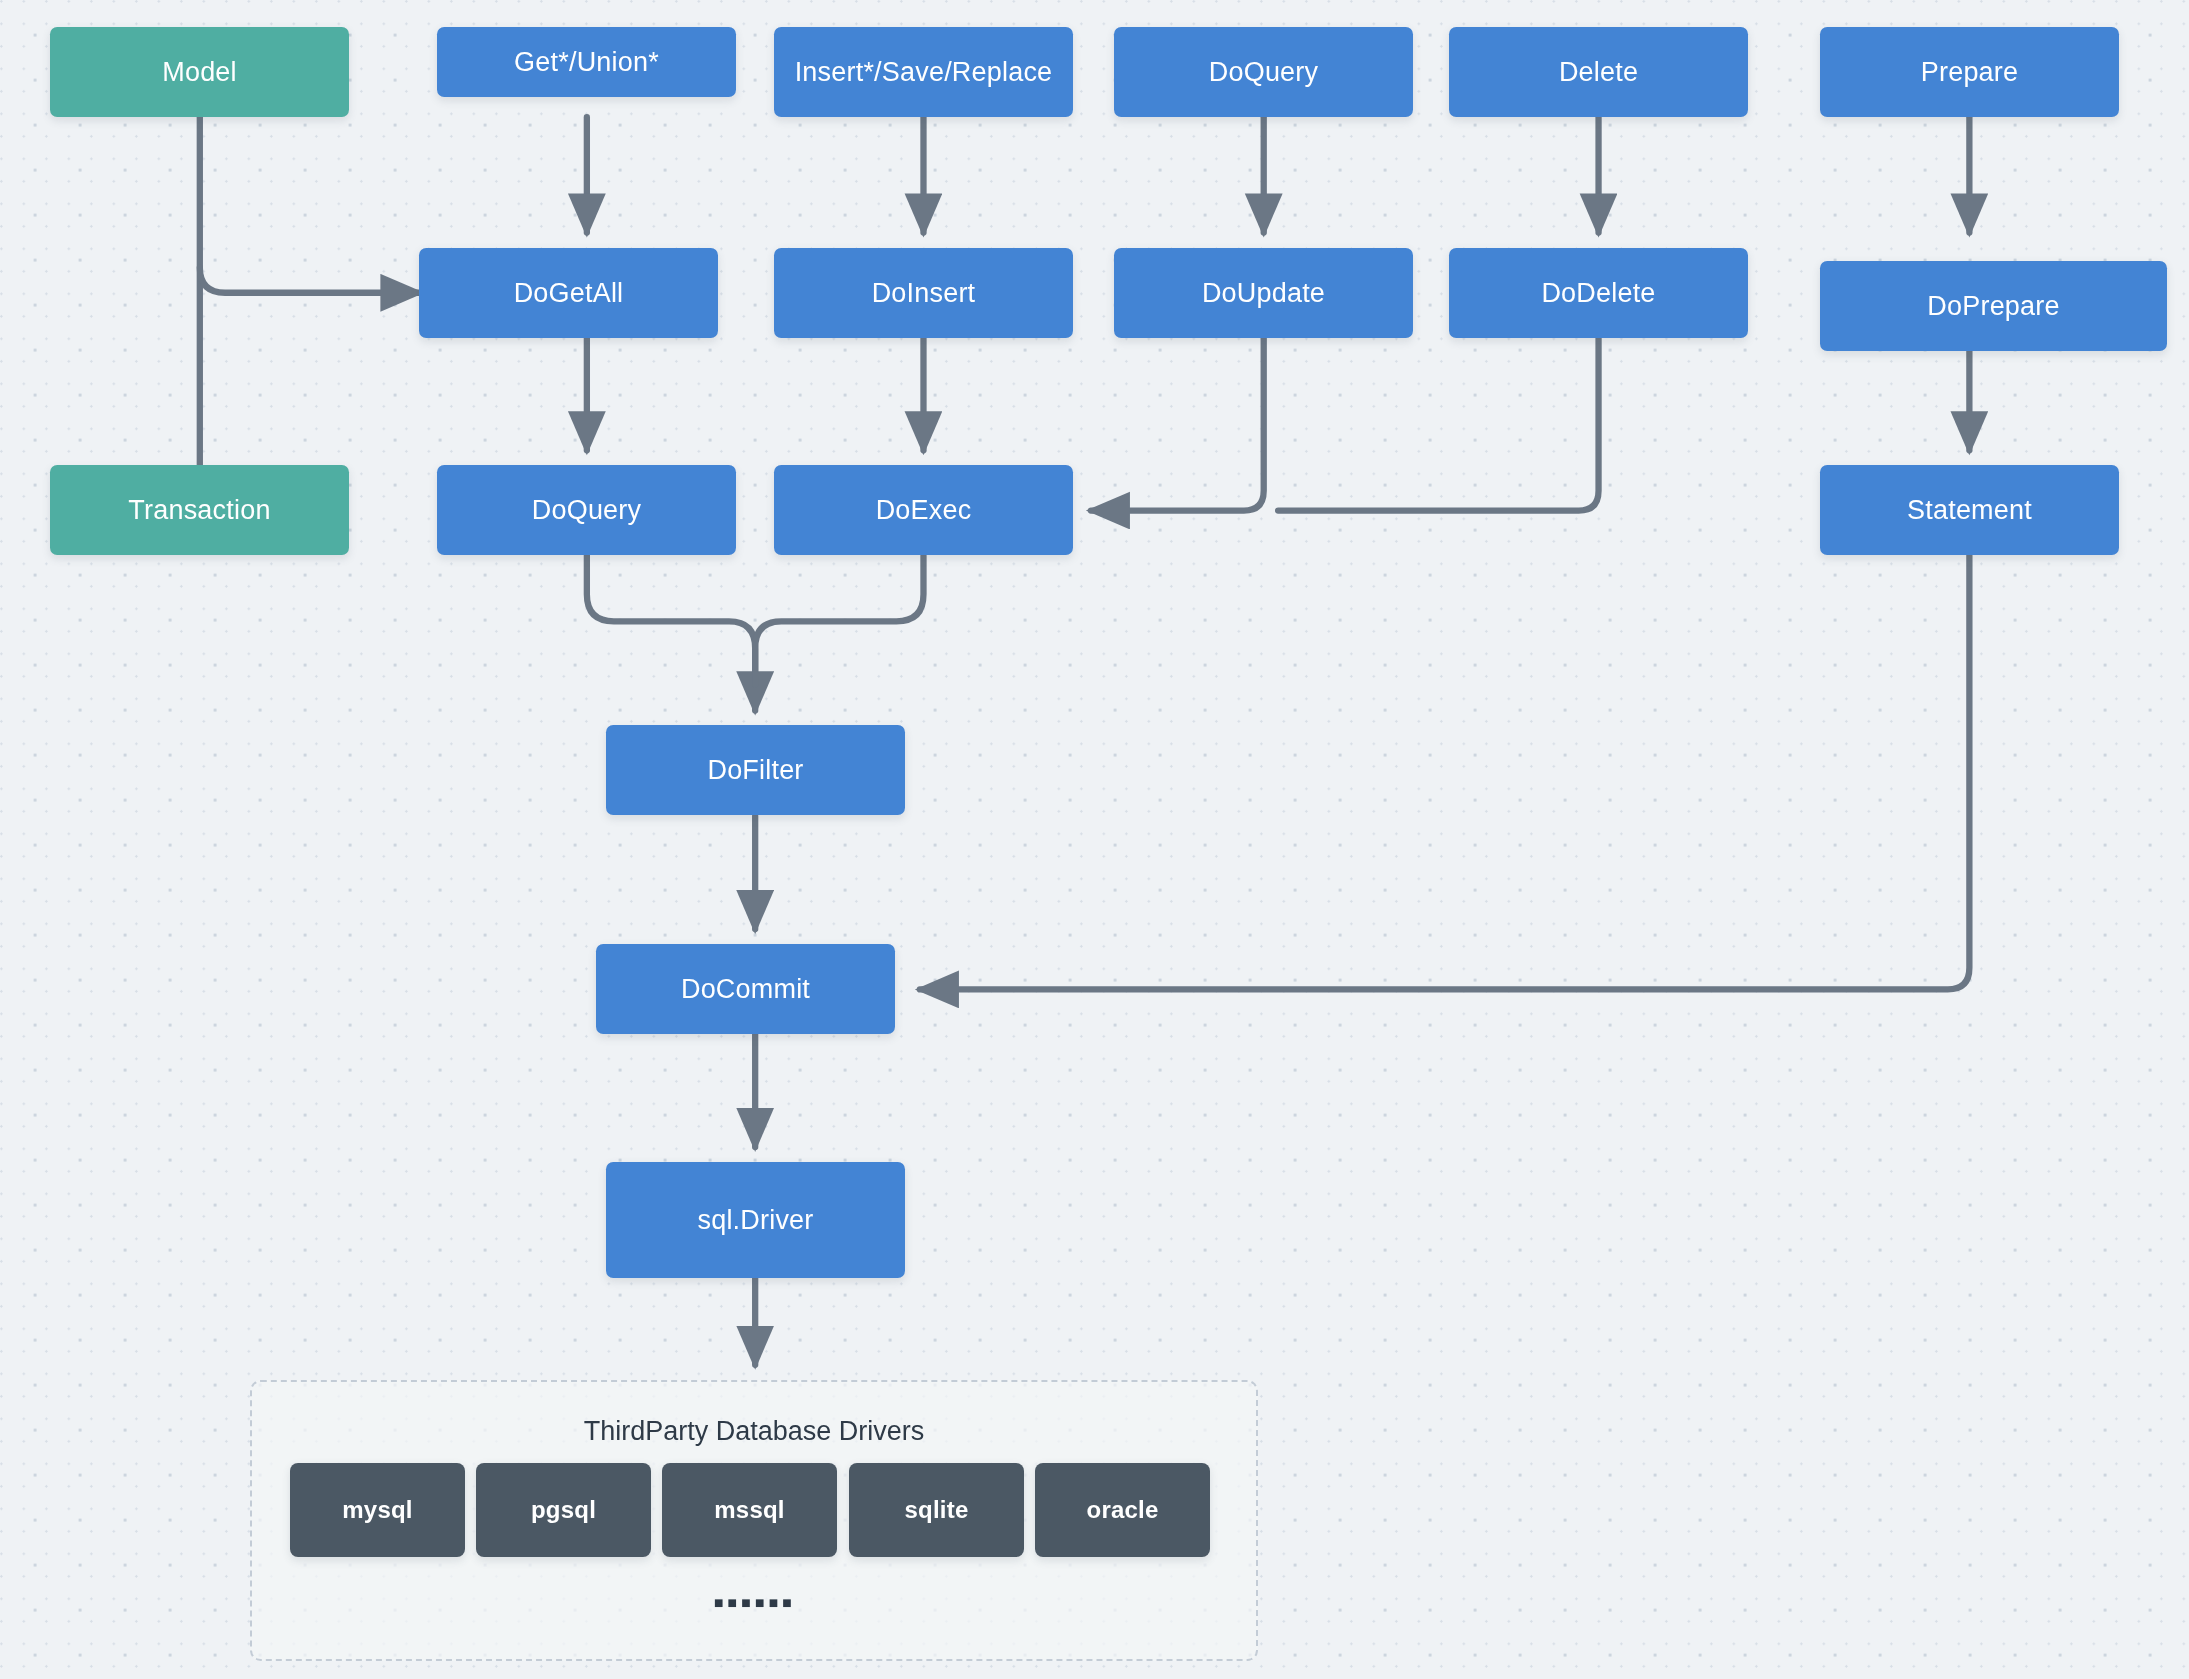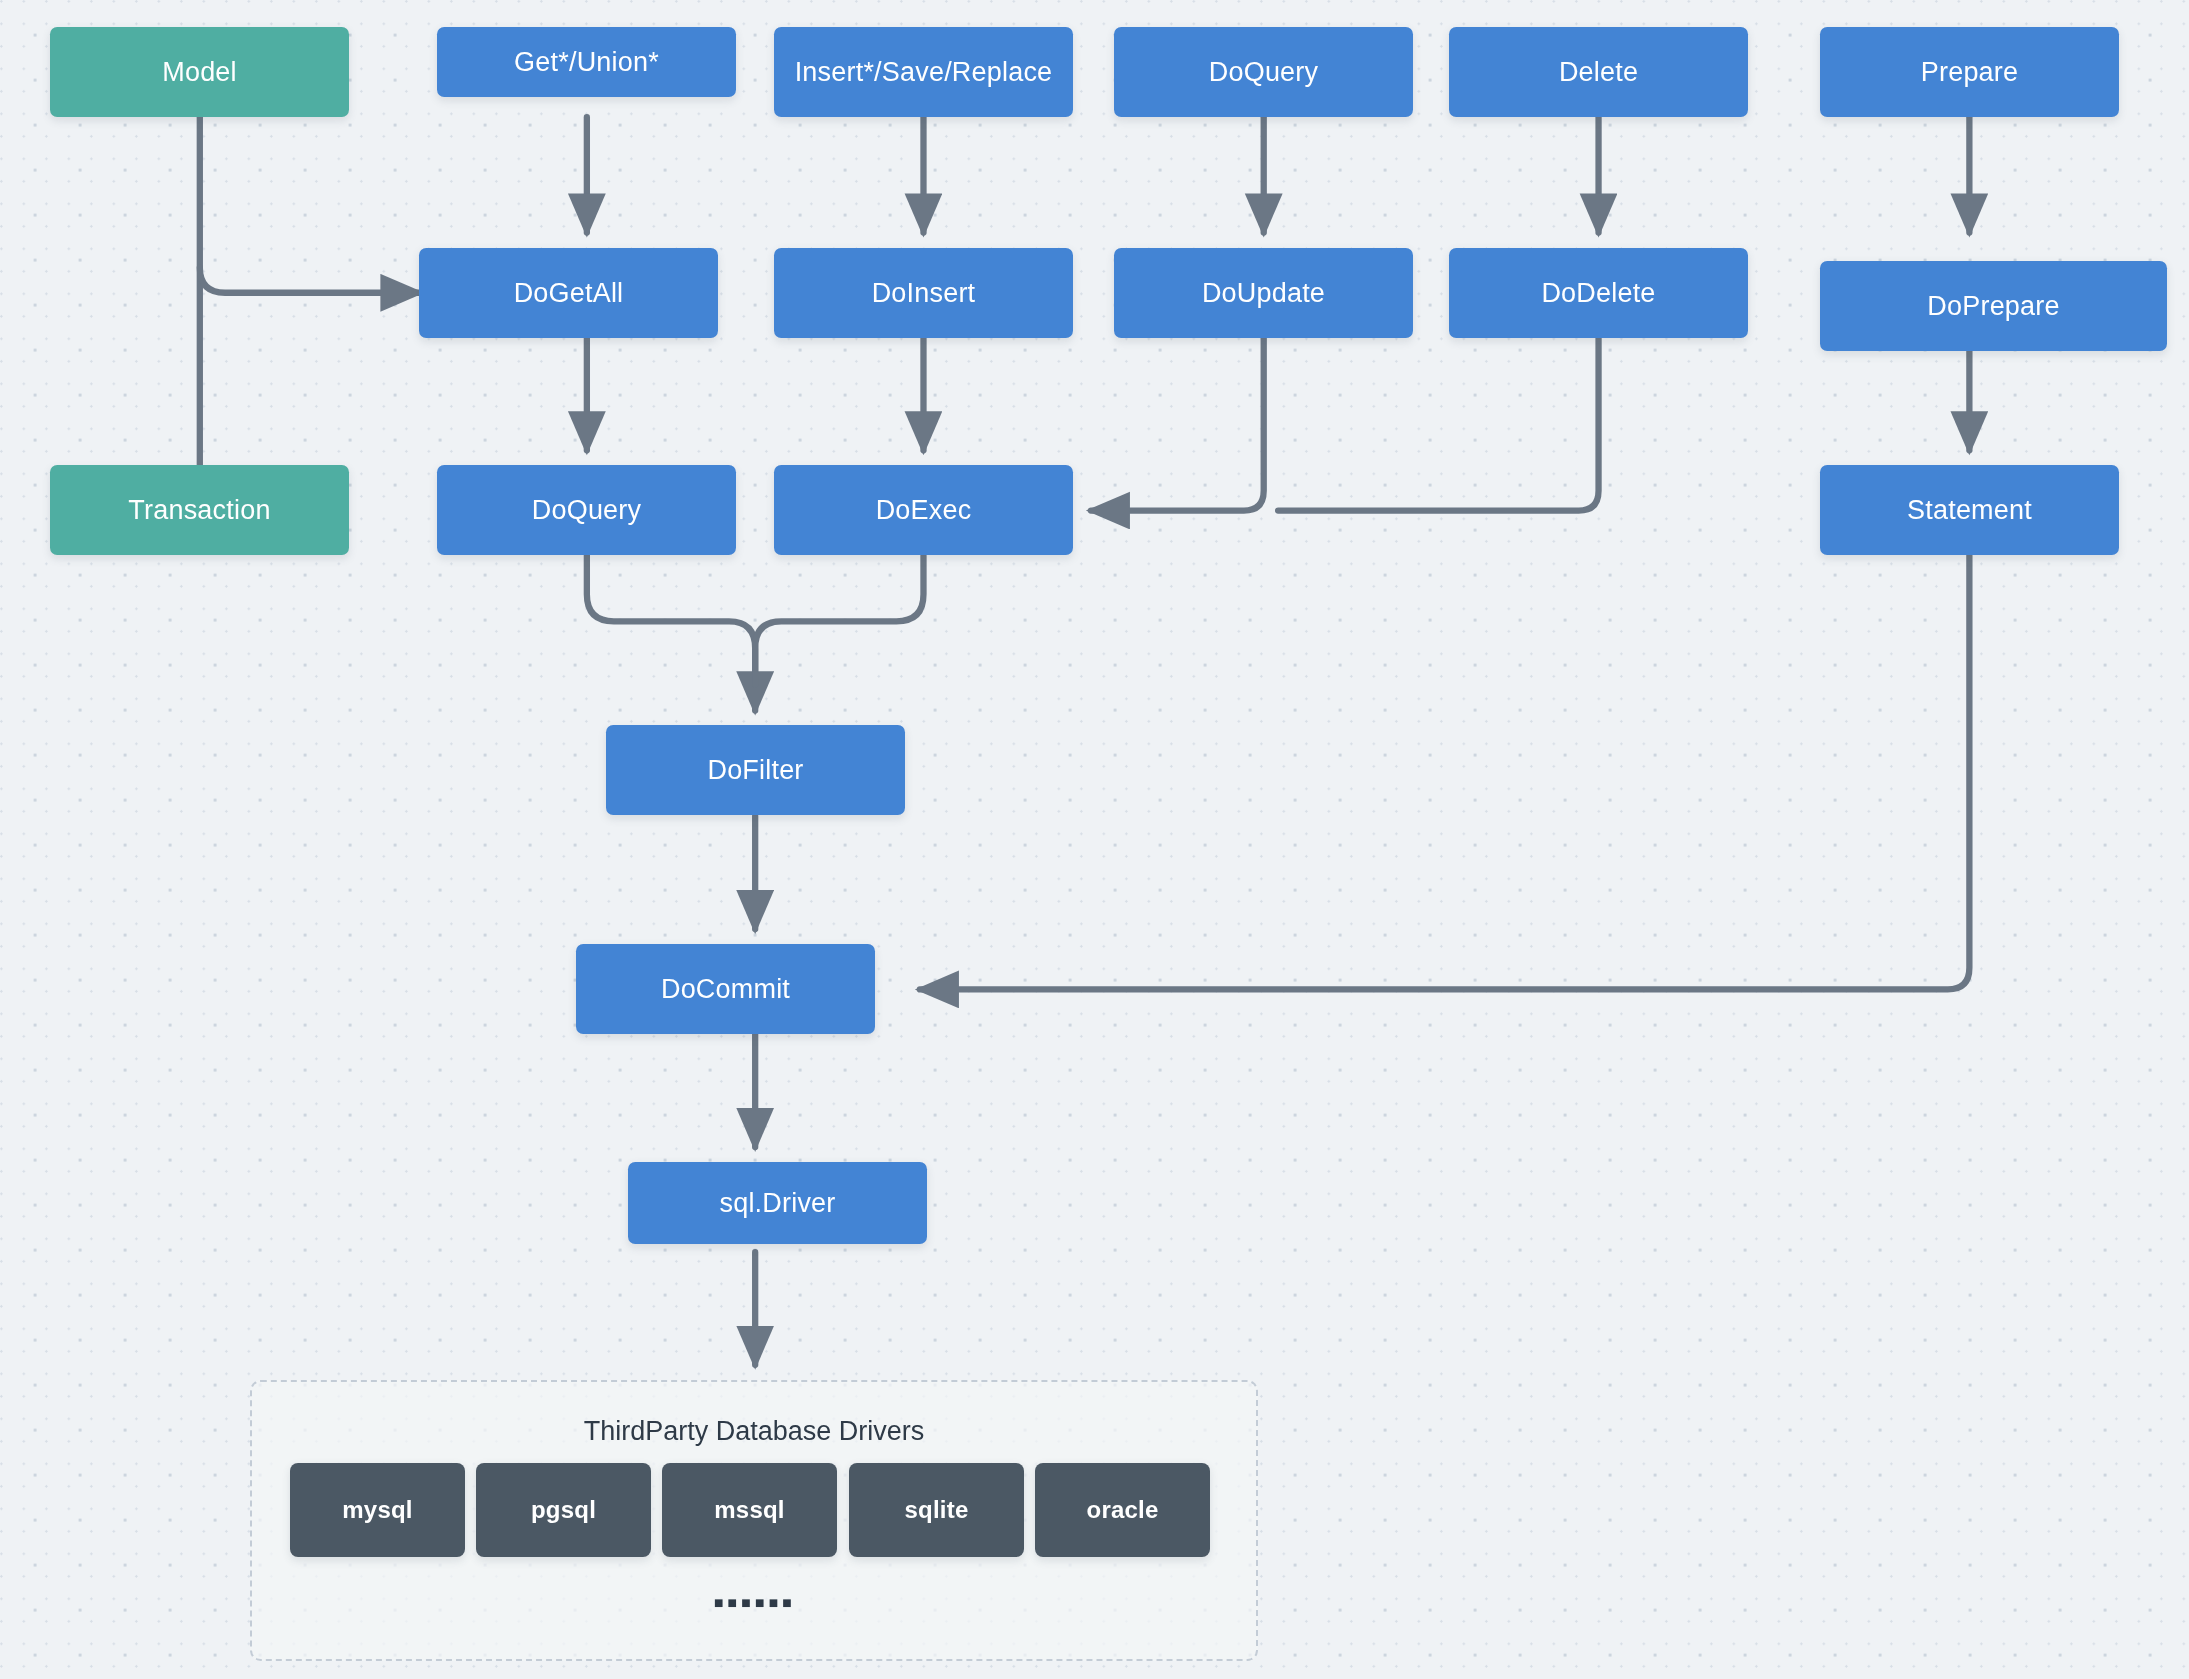--- a/index.html
+++ b/index.html
@@ -159,24 +159,24 @@
   <div class="node blue" style="left:774px;top:465px;width:299px;height:90px;">
     <span>DoExec</span>
   </div>
   <div class="node blue" style="left:1820px;top:465px;width:299px;height:90px;">
     <span>Statement</span>
   </div>
 
   <div class="node blue" style="left:606px;top:725px;width:299px;height:90px;">
     <span>DoFilter</span>
   </div>
-  <div class="node blue" style="left:576px;top:944px;width:299px;height:90px;">
+  <div class="node blue" style="left:596px;top:944px;width:299px;height:90px;">
     <span>DoCommit</span>
   </div>
-  <div class="node blue" style="left:628px;top:1162px;width:299px;height:82px;align-items:center;">
+  <div class="node blue" style="left:606px;top:1162px;width:299px;height:116px;align-items:center;">
     <span>sql.Driver</span>
   </div>
 
   <div class="group-box" style="left:250px;top:1380px;width:1008px;height:281px;">
     <div class="group-title">ThirdParty Database Drivers</div>
     <div class="ellipsis" style="top:203px;">▪▪▪▪▪▪</div>
   </div>
 
   <div class="node dark" style="left:290px;top:1463px;width:175px;height:94px;">
     <span>mysql</span>

